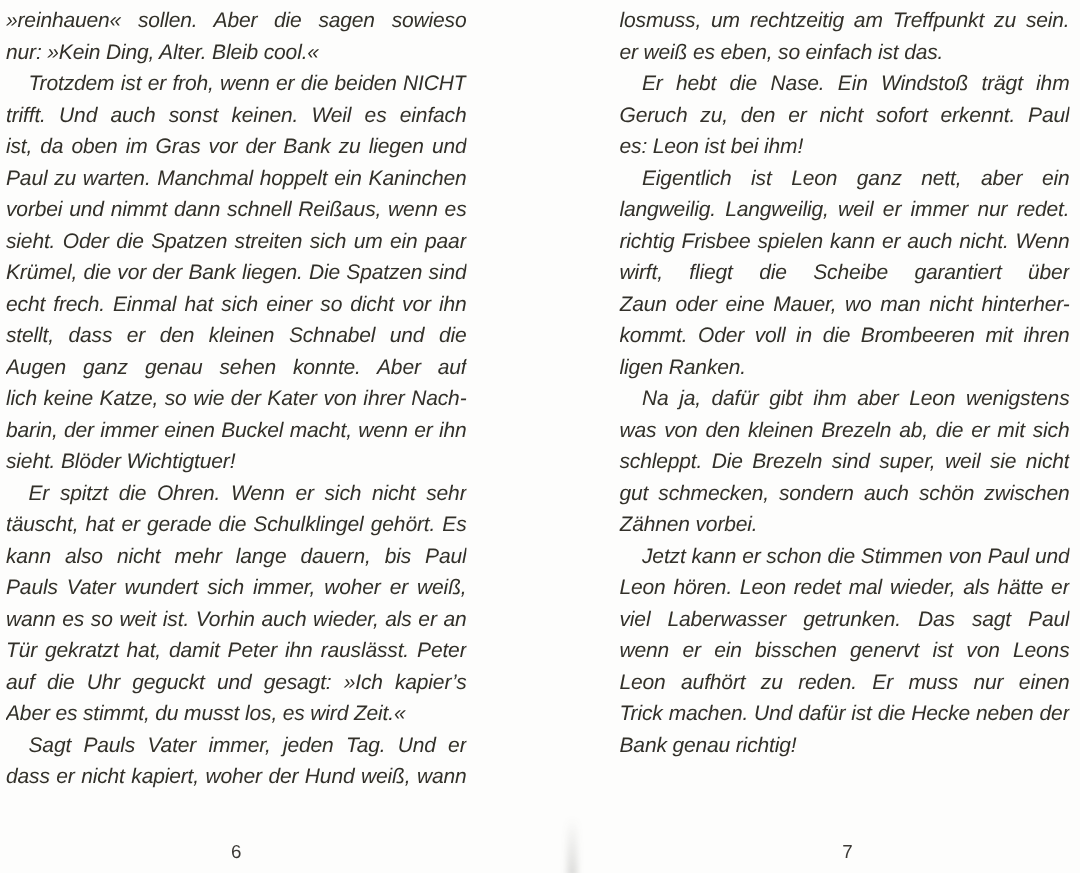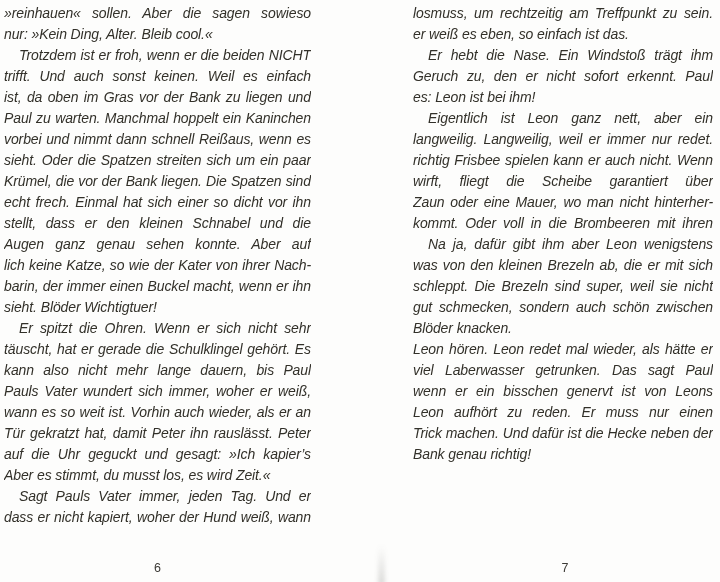--- a/index.html
+++ b/index.html
@@ -99,25 +99,27 @@
       <div class="line end">er weiß es eben, so einfach ist das.</div>
       <div class="line in">Er hebt die Nase. Ein Windstoß trägt ihm einen</div>
       <div class="line">Geruch zu, den er nicht sofort erkennt. Paul kommt</div>
       <div class="line end">es: Leon ist bei ihm!</div>
       <div class="line in">Eigentlich ist Leon ganz nett, aber ein bisschen</div>
       <div class="line">langweilig. Langweilig, weil er immer nur redet. Und</div>
       <div class="line">richtig Frisbee spielen kann er auch nicht. Wenn er</div>
       <div class="line">wirft, fliegt die Scheibe garantiert über irgendeinen</div>
       <div class="line">Zaun oder eine Mauer, wo man nicht hinterher-</div>
       <div class="line">kommt. Oder voll in die Brombeeren mit ihren stach-</div>
+      <div class="line end">ligen Ranken.</div>
       <div class="line in">Na ja, dafür gibt ihm aber Leon wenigstens immer</div>
       <div class="line">was von den kleinen Brezeln ab, die er mit sich rum-</div>
       <div class="line">schleppt. Die Brezeln sind super, weil sie nicht nur</div>
       <div class="line">gut schmecken, sondern auch schön zwischen den</div>
-      <div class="line end">Blöder knacken.</div>
+      <div class="line end">Zähnen vorbei.</div>
+      <div class="line in">Jetzt kann er schon die Stimmen von Paul und</div>
       <div class="line">Leon hören. Leon redet mal wieder, als hätte er zu</div>
       <div class="line">viel Laberwasser getrunken. Das sagt Paul immer,</div>
       <div class="line">wenn er ein bisschen genervt ist von Leons Dauer-</div>
       <div class="line">Leon aufhört zu reden. Er muss nur einen kleinen</div>
       <div class="line">Trick machen. Und dafür ist die Hecke neben der</div>
       <div class="line end">Bank genau richtig!</div>
     </div>
 
   <div class="page-number pn-left">6</div>
 

